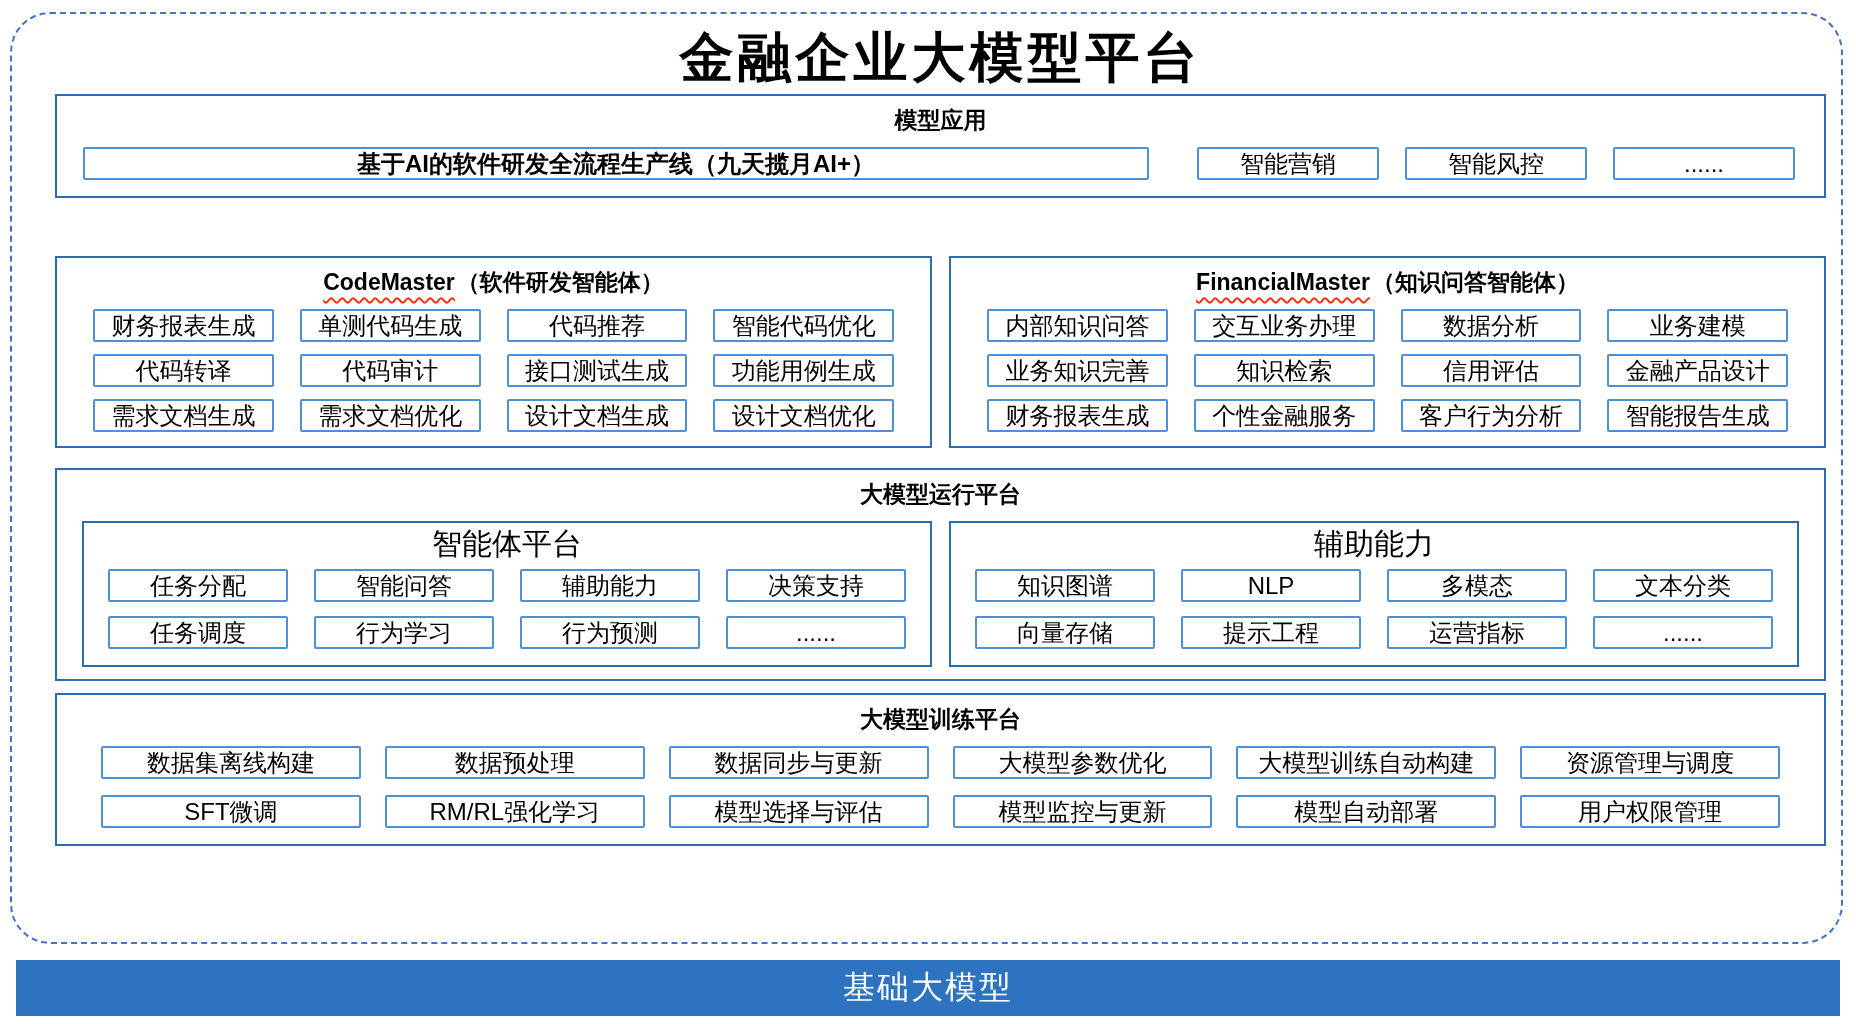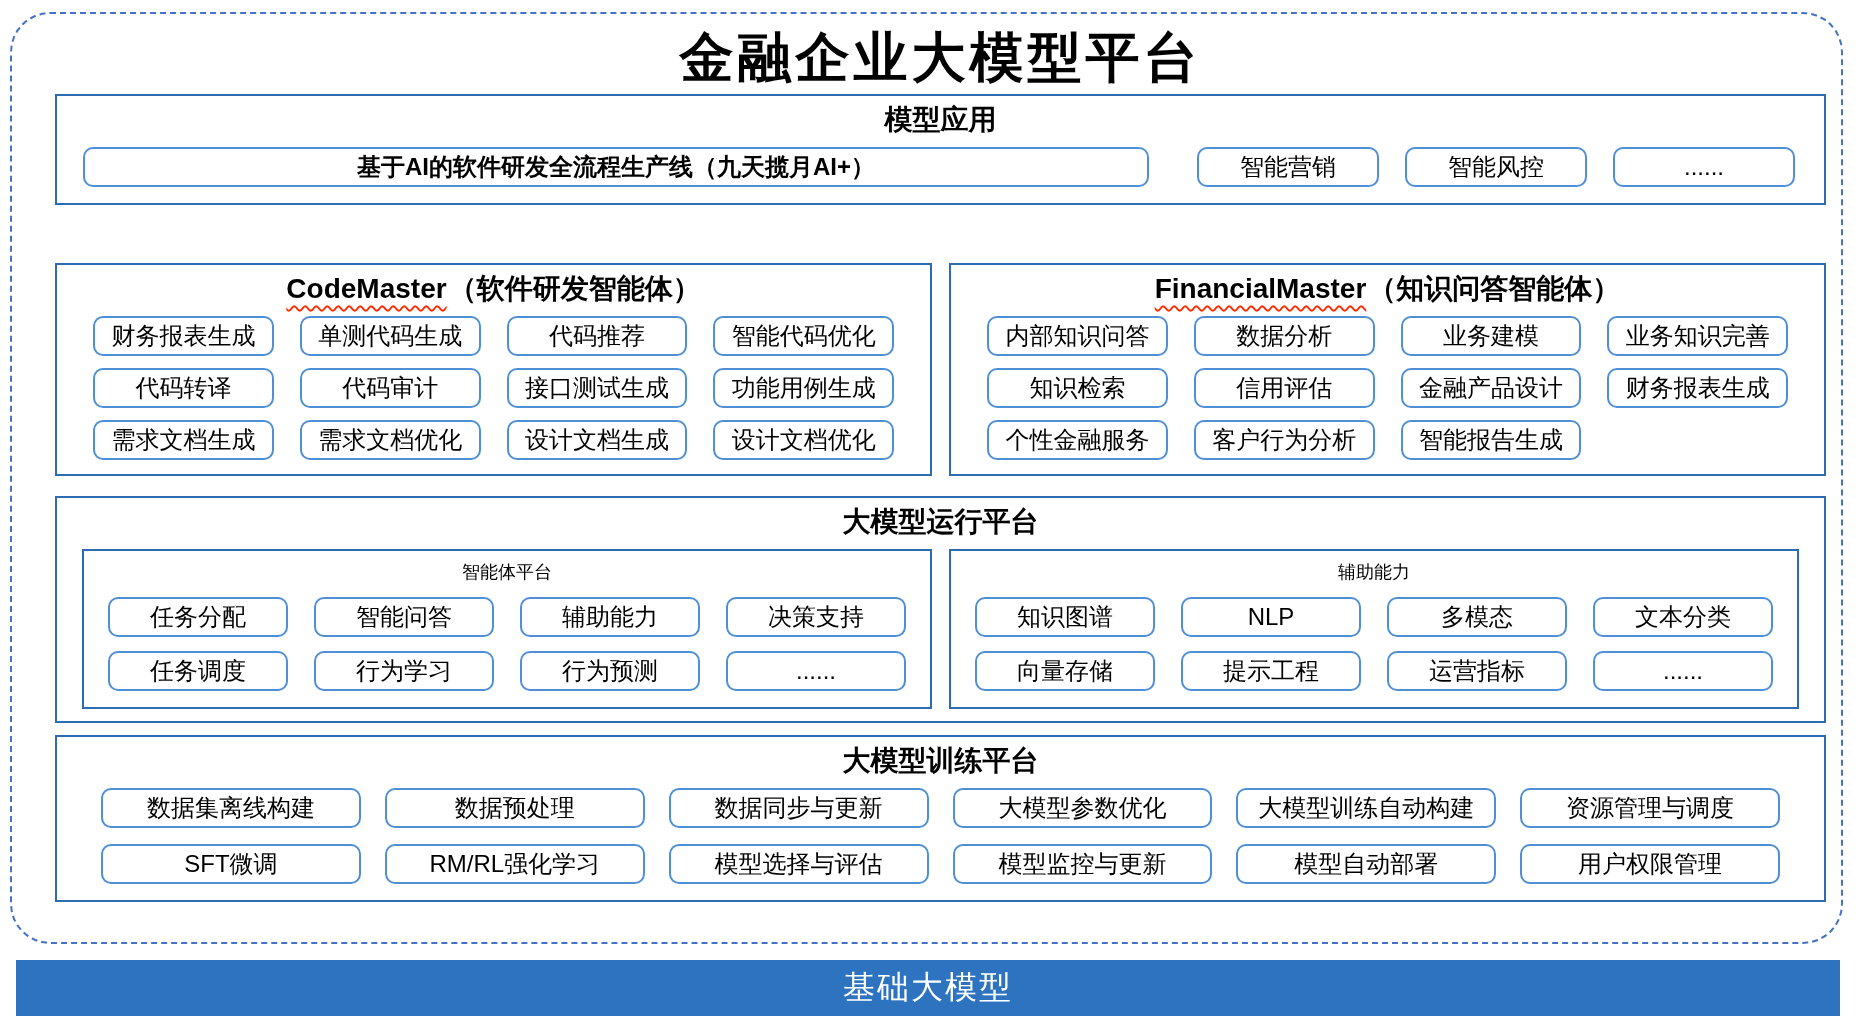--- a/index.html
+++ b/index.html
@@ -22,25 +22,25 @@
     border:2px dashed var(--dashed-border);border-radius:40px;
     padding:0 15px 0 43px;
   }
   .title{
     text-align:center;margin-top:12px;line-height:62px;height:62px;
     font-family:"DejaVu Serif","Liberation Serif",serif;
     font-weight:700;font-size:54px;letter-spacing:4px;
   }
   .sec{border:2px solid var(--section-border);background:#fff;margin-top:36px;}
   .sec-header{
-    text-align:center;font-weight:700;font-size:28px;line-height:32px;
+    text-align:center;font-weight:700;font-size:23px;line-height:32px;
     padding-top:8px;margin-bottom:11px;white-space:nowrap;
   }
   .pill{
-    border:2px solid var(--box-border);border-radius:10px;height:40px;
+    border:2px solid var(--box-border);border-radius:2px;height:33px;
     display:flex;align-items:center;justify-content:center;
     font-size:24px;line-height:1;white-space:nowrap;background:#fff;
   }
   
   .sec-apps{margin-top:6px;}
   .apps-row{display:flex;gap:26px;padding:0 26px 16px;align-items:stretch;}
   .pill-wide{flex:1 1 1066px;max-width:1066px;font-weight:700;margin-right:22px;}
   .pill-app{flex:0 0 182px;}
   
   .agents-row{display:flex;gap:17px;margin-top:22px;}
@@ -48,21 +48,21 @@
   .grid4{display:grid;grid-template-columns:repeat(4,1fr);column-gap:26px;row-gap:12px;padding:0 36px 14px;}
   .squiggle{
     text-decoration-line:underline;text-decoration-style:wavy;
     text-decoration-color:var(--squiggle);text-decoration-thickness:2px;
     text-underline-offset:7px;margin-right:2px;
   }
   
   .sec-runtime{margin-top:20px;}
   .groups-row{display:flex;gap:17px;padding:0 25px 12px;}
   .subsec{flex:1 1 0;border:2px solid var(--section-border);}
-  .sub-header{text-align:center;font-size:18px;line-height:30px;font-weight:400;padding-top:6px;margin-bottom:10px;}
+  .sub-header{text-align:center;font-size:30px;line-height:30px;font-weight:400;padding-top:6px;margin-bottom:10px;}
   .subsec .grid4{padding:0 24px 16px;row-gap:14px;}
   
   .sec-training{margin-top:12px;}
   .grid6{display:grid;grid-template-columns:repeat(6,1fr);column-gap:24px;row-gap:16px;padding:0 44px 16px;}
   
   .footer-bar{
     position:absolute;left:16px;right:16px;bottom:8px;height:56px;
     background:var(--footer-bg);color:var(--footer-text);
     display:flex;align-items:center;justify-content:center;
     font-size:32px;letter-spacing:2px;
@@ -107,20 +107,21 @@
             <div class="pill">设计文档优化</div>
         </div>
       </section>
 
       <section class="sec agent">
         <div class="sec-header">
           <span class="squiggle">FinancialMaster</span><span>（知识问答智能体）</span>
         </div>
         <div class="grid4">
           <div class="pill">内部知识问答</div>
+            <div class="pill">交互业务办理</div>
             <div class="pill">数据分析</div>
             <div class="pill">业务建模</div>
             <div class="pill">业务知识完善</div>
             <div class="pill">知识检索</div>
             <div class="pill">信用评估</div>
             <div class="pill">金融产品设计</div>
             <div class="pill">财务报表生成</div>
             <div class="pill">个性金融服务</div>
             <div class="pill">客户行为分析</div>
             <div class="pill">智能报告生成</div>

